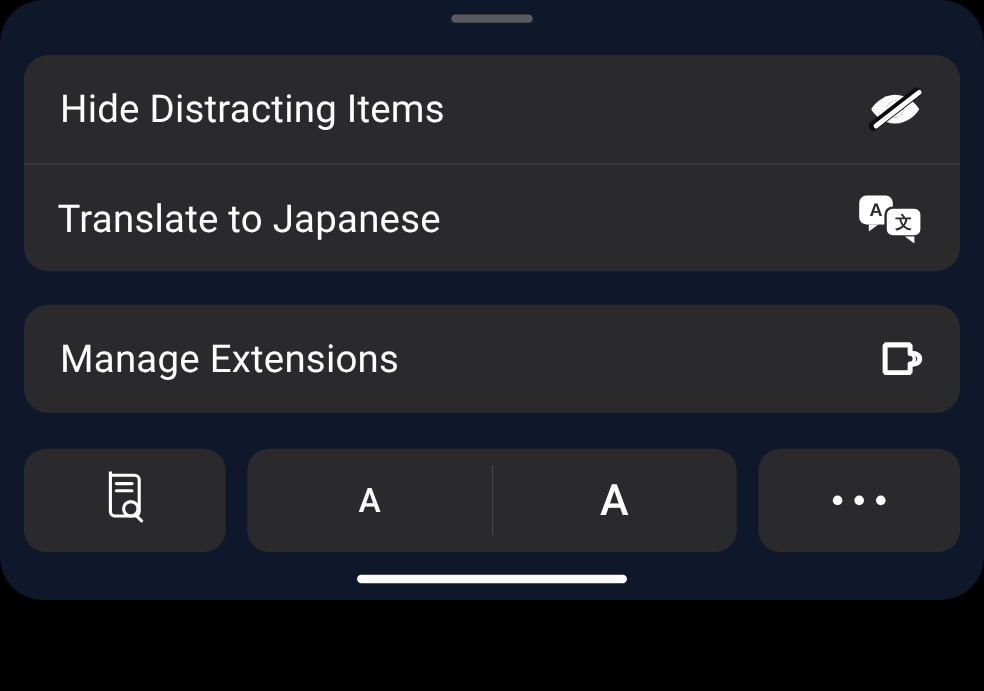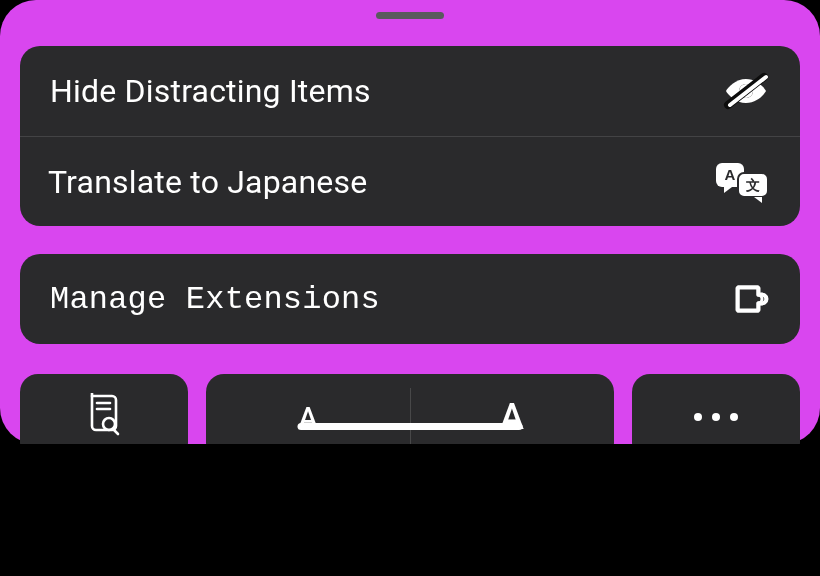--- a/index.html
+++ b/index.html
@@ -1,34 +1,34 @@
 <!DOCTYPE html>
 <html><head>
 <meta charset="utf-8">
 <style>
   html,body{margin:0;padding:0;background:#000;font-family:-apple-system,BlinkMacSystemFont,"Segoe UI",Roboto,Helvetica,Arial,sans-serif;}
   .sheet{
-    width:820px;height:444px;box-sizing:border-box;
-    background:#d946ef;border-radius:36px;
+    width:820px;height:500px;box-sizing:border-box;
+    background:#0f172a;border-radius:36px;
     padding:18px 20px 14px 20px;
     position:relative;color:#fff;
   }
   .grabber{
     width:68px;height:7px;border-radius:4px;background:#5a5a5e;
     position:absolute;top:12px;left:50%;transform:translateX(-50%);
   }
   .home-indicator{
     width:225px;height:7px;border-radius:4px;background:#fff;
     position:absolute;bottom:14px;left:50%;transform:translateX(-50%);
   }
   .group{
     background:#2a2a2c;border-radius:20px;overflow:hidden;
     margin-top:28px;
   }
-  .group + .group{margin-top:28px;font-family:Liberation Mono, monospace;}
+  .group + .group{margin-top:28px;}
   .row{
     display:flex;align-items:center;justify-content:space-between;
     min-height:90px;padding:0 30px;box-sizing:border-box;
   }
   .row + .row{border-top:1px solid rgba(255,255,255,0.12);padding-left:28px;}
   .row-label{font-size:32px;font-weight:400;color:#fff;letter-spacing:0.2px;}
   .row-icon{flex:0 0 auto;display:flex;align-items:center;justify-content:center;}
   .row-icon svg{display:block;}
 
   .bottom-bar{

